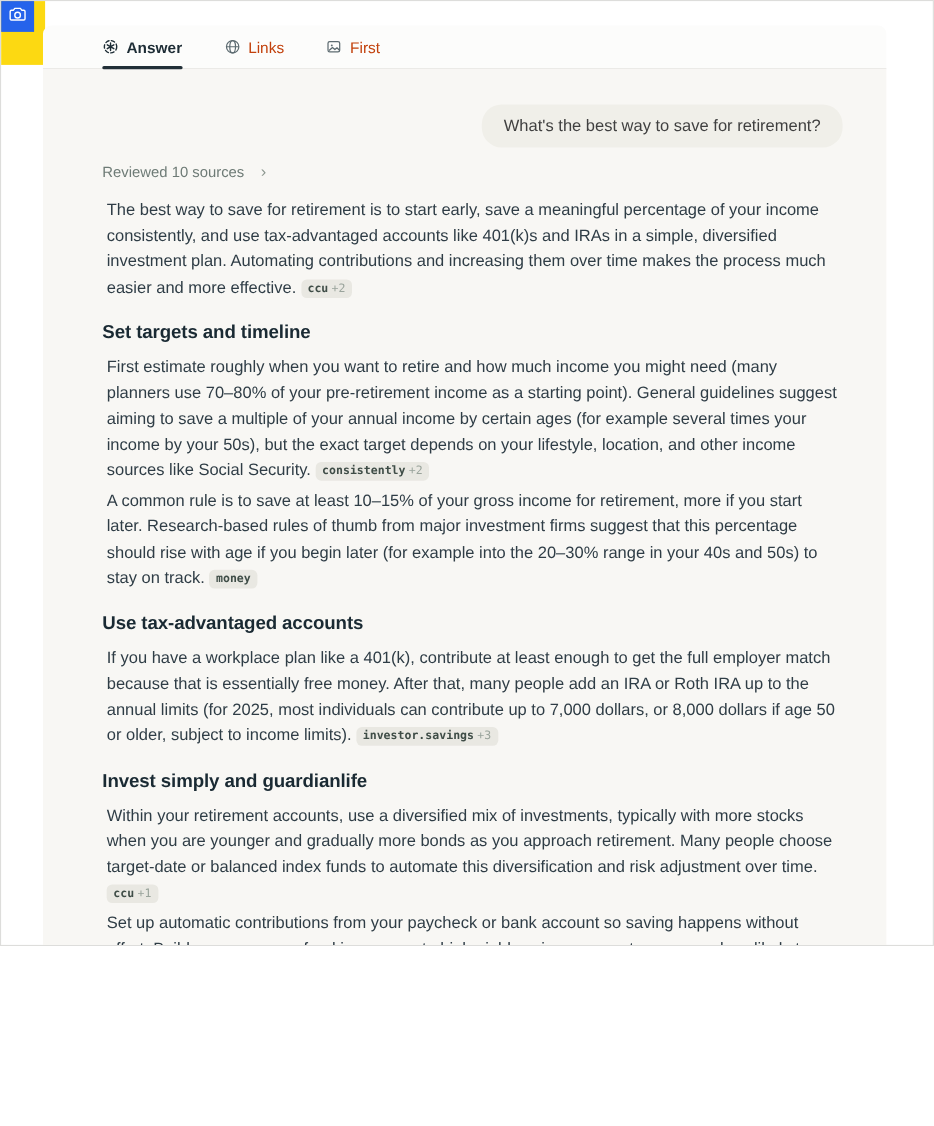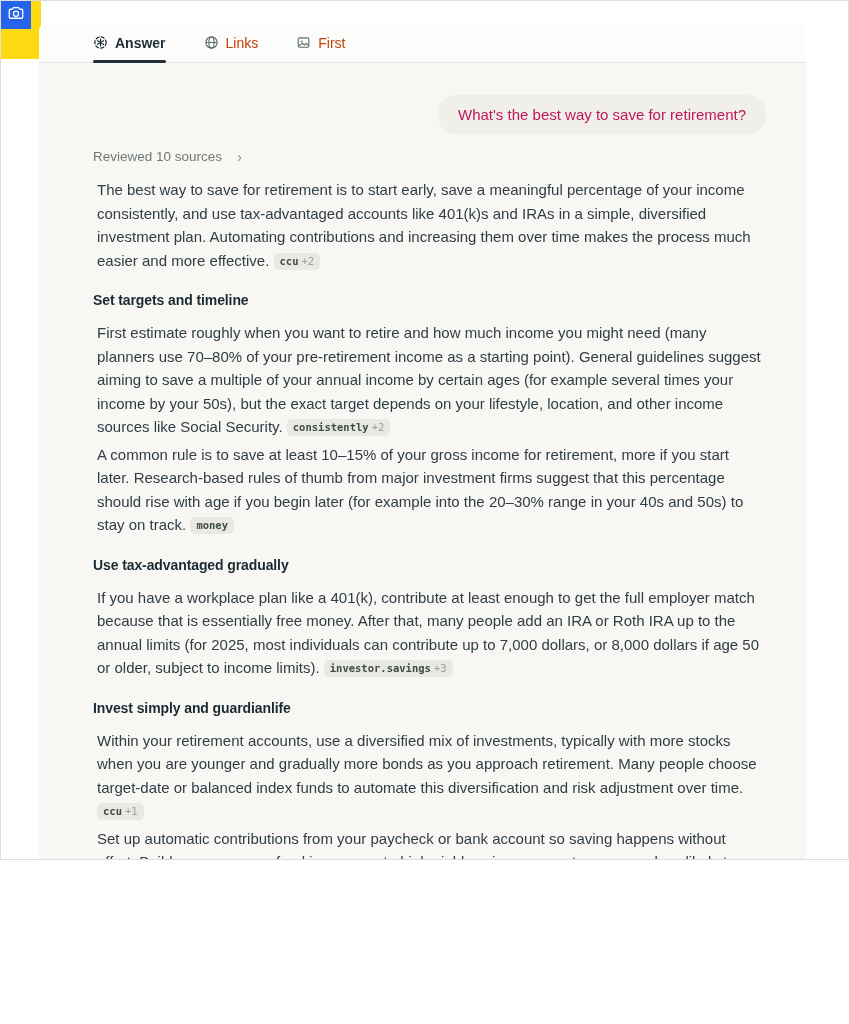--- a/index.html
+++ b/index.html
@@ -33,29 +33,29 @@
          font-size:14px; color:#c2410c; cursor:pointer; }
   .tab svg { display:block; }
   .tab.active { color:#1d2c35; font-weight:bold; }
   .tab.active::after { content:""; position:absolute; left:0; right:0; bottom:-1px;
          height:3px; background:#222f38; border-radius:2px; }
 
   .cardbody { background:#f8f7f4; padding:32px 40px 4px 54px; }
 
   .bubble-row { display:flex; justify-content:flex-end; }
   .bubble { background:#f0efe9; border-radius:18px; padding:11px 20px;
-            font-size:15px; color:#be185d; }
+            font-size:15px; color:#404040; }
 
   .reviewed { margin-top:15px; font-size:13.5px; color:#6e7b76; cursor:pointer;
               display:inline-flex; align-items:center; gap:15px; }
   .reviewed .chev { font-size:15px; line-height:13px; color:#8b968f; }
 
   .answer p { font-size:15px; line-height:23.5px; color:#2f3d46; margin:4px; }
   .answer .intro { margin-top:13px; }
-  .answer h2 { font-size:14px; line-height:21px; color:#1a2a33; font-weight:bold;
+  .answer h2 { font-size:17px; line-height:21px; color:#1a2a33; font-weight:bold;
                margin:18px 0 10px 0; letter-spacing:-0.1px; }
 
   .badge {
     display:inline-block; vertical-align:1px; background:#e9e8e2; border-radius:5px;
     padding:2px 6px 3px 6px; font-family:"DejaVu Sans Mono","Liberation Mono",monospace;
     font-size:10.5px; line-height:12px; cursor:pointer; white-space:nowrap;
   }
   .badge .lbl { font-weight:bold; color:#3f4d47; }
   .badge .ext { color:#99a39b; margin-left:3px; }
   .badge .ext:empty { margin-left:0; }
@@ -150,21 +150,21 @@
         <p>
           <span>First estimate roughly when you want to retire and how much income you might need (many planners use 70–80% of your pre-retirement income as a starting point). General guidelines suggest aiming to save a multiple of your annual income by certain ages (for example several times your income by your 50s), but the exact target depends on your lifestyle, location, and other income sources like Social Security.</span>
           <span class="badge"><span class="lbl">consistently</span><span class="ext">+2</span></span>
         </p>
 
         <p>
           <span>A common rule is to save at least 10–15% of your gross income for retirement, more if you start later. Research-based rules of thumb from major investment firms suggest that this percentage should rise with age if you begin later (for example into the 20–30% range in your 40s and 50s) to stay on track.</span>
           <span class="badge"><span class="lbl">money</span><span class="ext"></span></span>
         </p>
 
-        <h2>Use tax-advantaged gradually</h2>
+        <h2>Use tax-advantaged accounts</h2>
         <p>
           <span>If you have a workplace plan like a 401(k), contribute at least enough to get the full employer match because that is essentially free money. After that, many people add an IRA or Roth IRA up to the annual limits (for 2025, most individuals can contribute up to 7,000 dollars, or 8,000 dollars if age 50 or older, subject to income limits).</span>
           <span class="badge"><span class="lbl">investor.savings</span><span class="ext">+3</span></span>
         </p>
 
         <h2>Invest simply and guardianlife</h2>
         <p>
           <span>Within your retirement accounts, use a diversified mix of investments, typically with more stocks when you are younger and gradually more bonds as you approach retirement. Many people choose target-date or balanced index funds to automate this diversification and risk adjustment over time.</span>
           <span class="badge"><span class="lbl">ccu</span><span class="ext">+1</span></span>
         </p>

